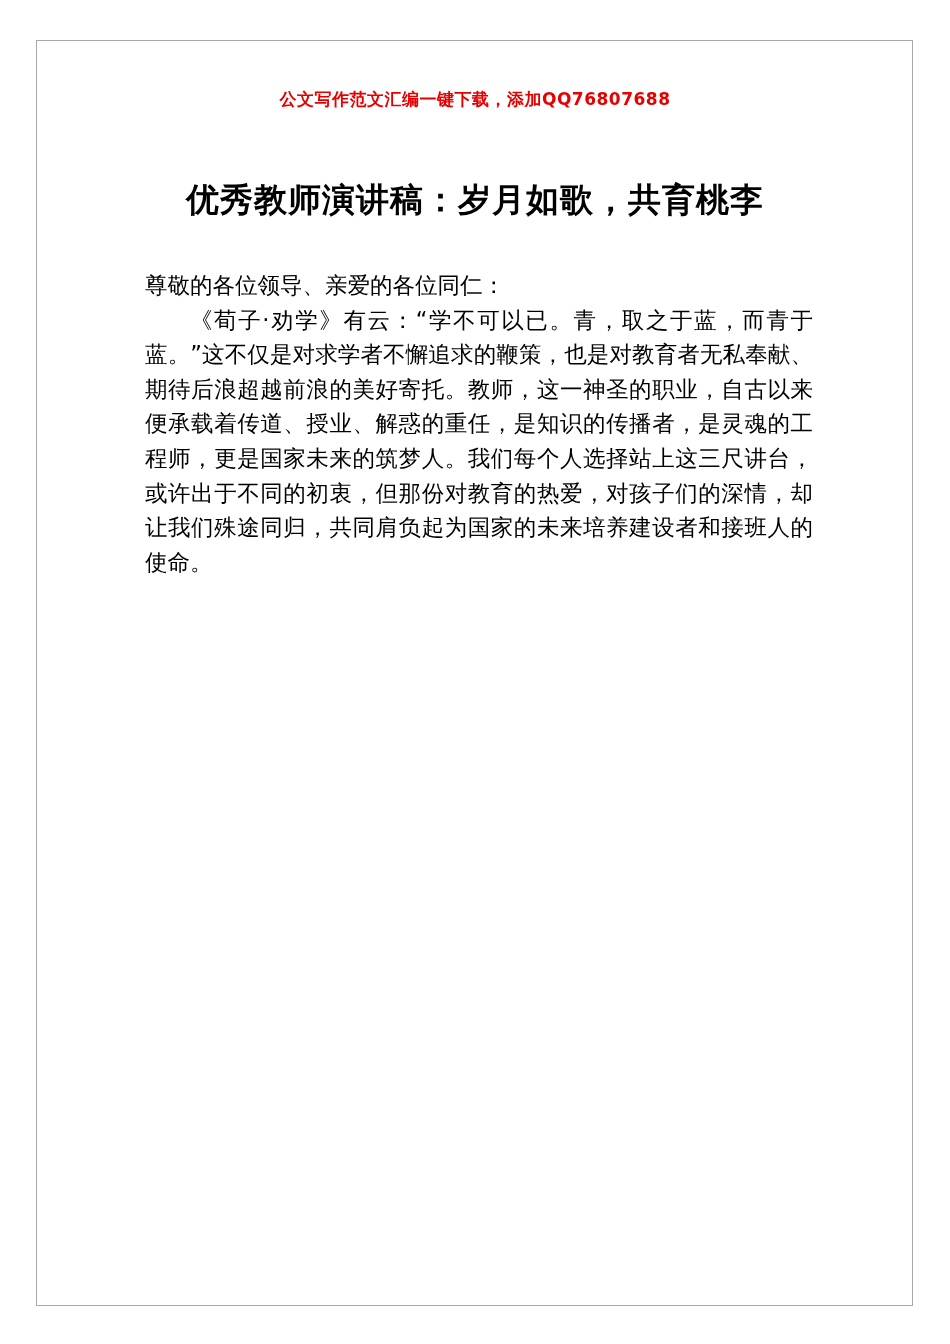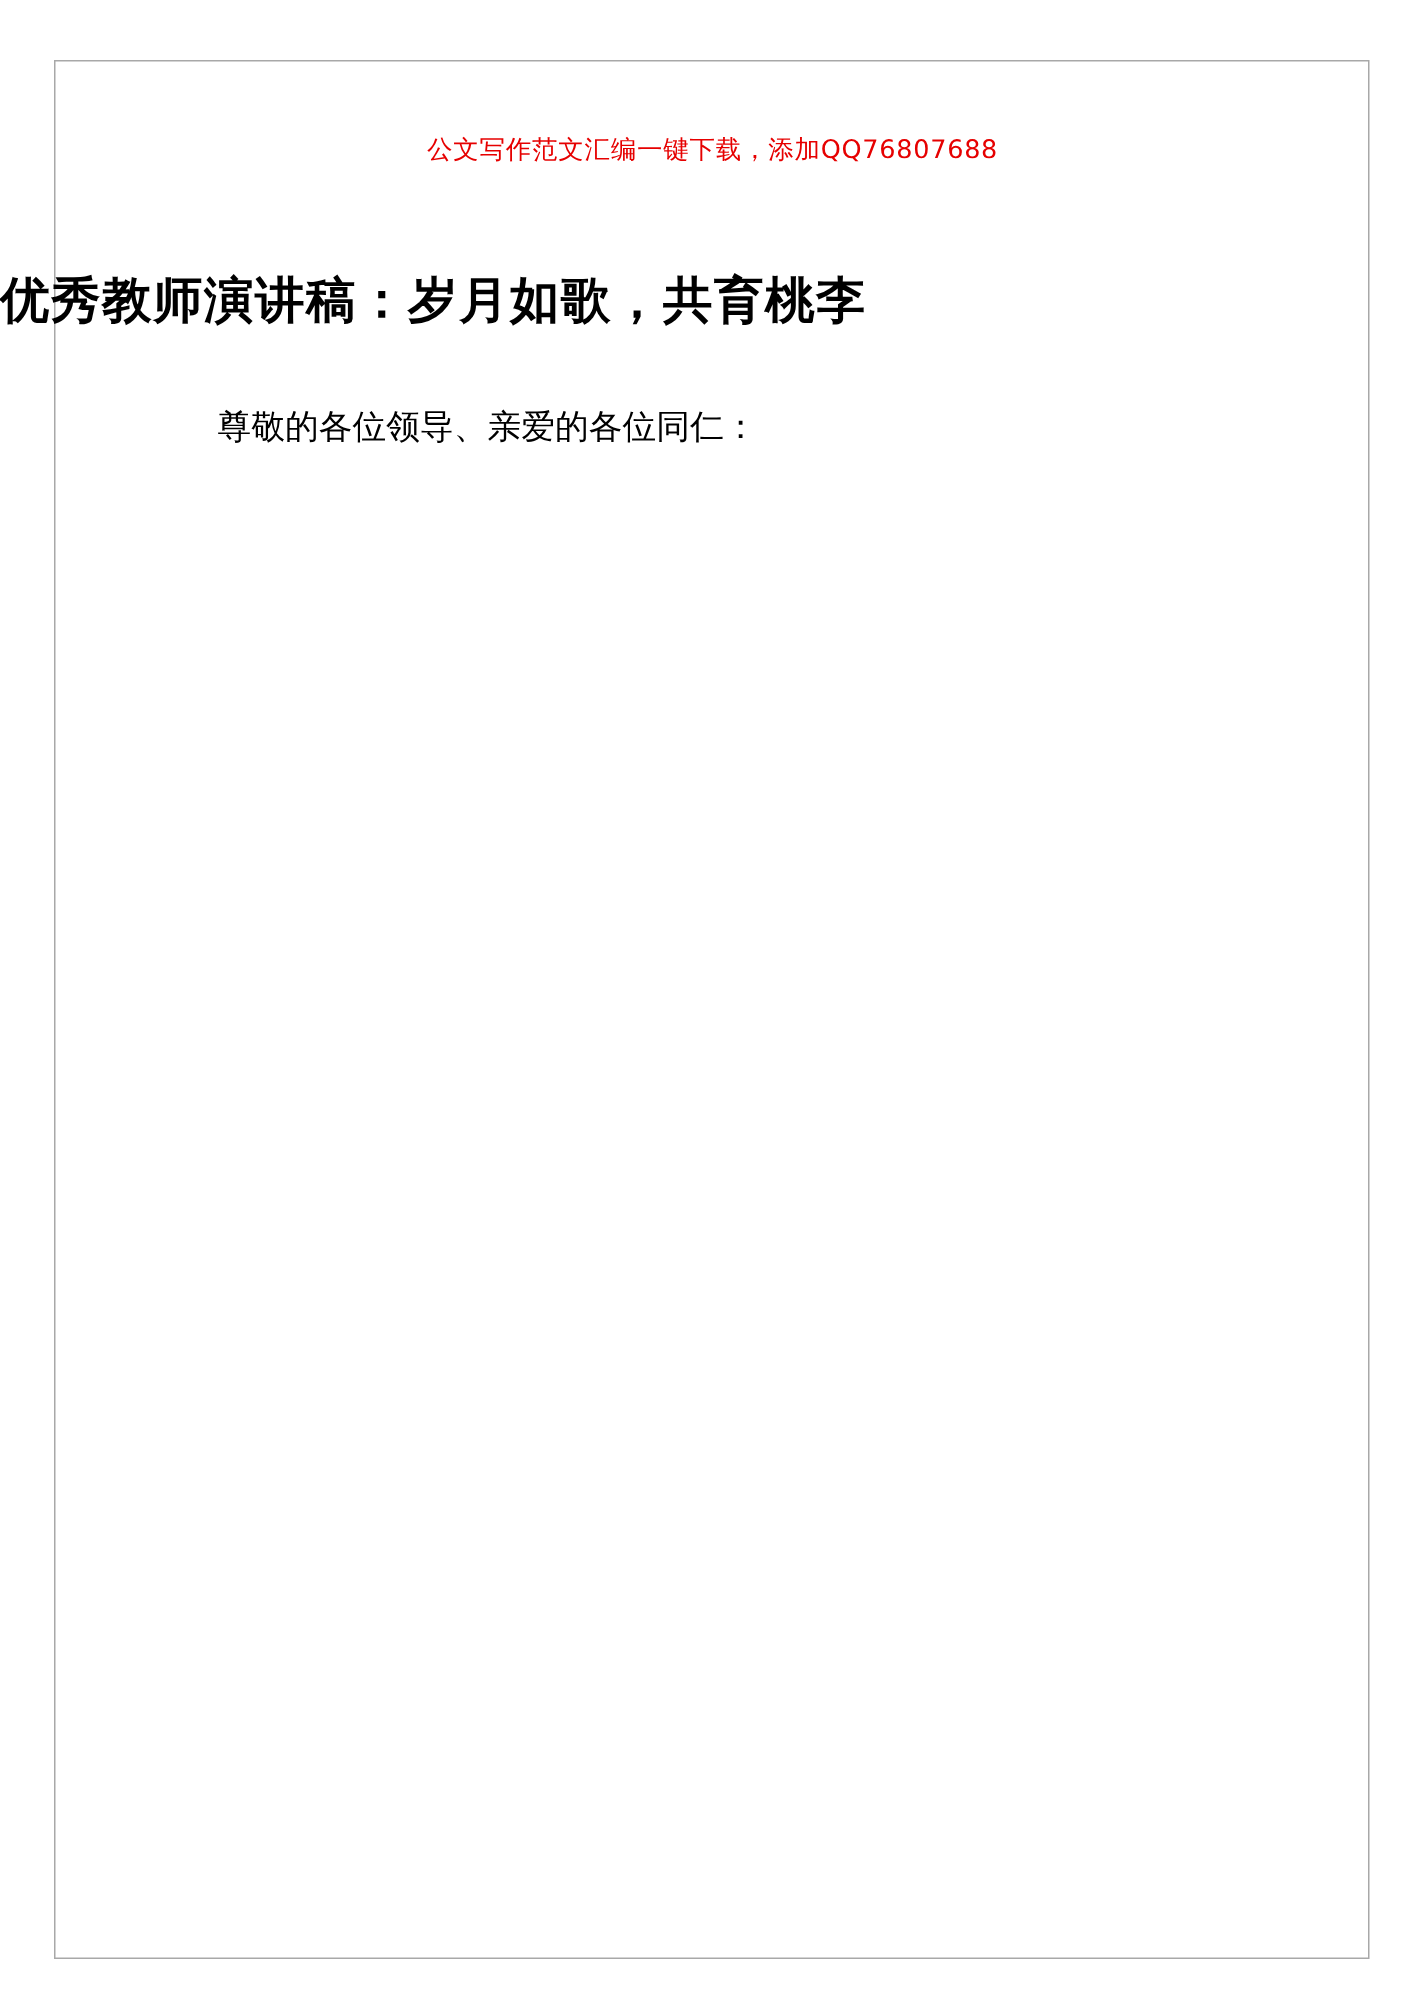--- a/index.html
+++ b/index.html
@@ -26,29 +26,29 @@
       pointer-events: none;
     }
     .notice {
       position: absolute;
       top: 88px;
       left: 0;
       width: 100%;
       text-align: center;
       font-size: 17px;
       letter-spacing: 0.5px;
-      font-weight: 400;
+      font-weight: 700;
     }
     .doc-title {
       position: absolute;
       top: 178px;
       left: 0;
       width: 100%;
       margin: 0;
-      text-align: left;
+      text-align: center;
       font-size: 33px;
       font-weight: bold;
       letter-spacing: 1px;
     }
     .doc-body {
       position: absolute;
       top: 268px;
       left: 145px;
       width: 668px;
       font-size: 22.5px;
@@ -69,13 +69,14 @@
 <body>
 
 <div class="page-frame"></div>
 
 <div class="notice" style="color: rgb(230, 0, 0);">公文写作范文汇编一键下载，添加QQ76807688</div>
 
 <h1 class="doc-title">优秀教师演讲稿：岁月如歌，共育桃李</h1>
 
 <div class="doc-body">
   <p>尊敬的各位领导、亲爱的各位同仁：</p>
+  <p class="indent">《荀子·劝学》有云：“学不可以已。青，取之于蓝，而青于蓝。”这不仅是对求学者不懈追求的鞭策，也是对教育者无私奉献、期待后浪超越前浪的美好寄托。教师，这一神圣的职业，自古以来便承载着传道、授业、解惑的重任，是知识的传播者，是灵魂的工程师，更是国家未来的筑梦人。我们每个人选择站上这三尺讲台，或许出于不同的初衷，但那份对教育的热爱，对孩子们的深情，却让我们殊途同归，共同肩负起为国家的未来培养建设者和接班人的使命。</p>
 </div>
 
 </body></html>

